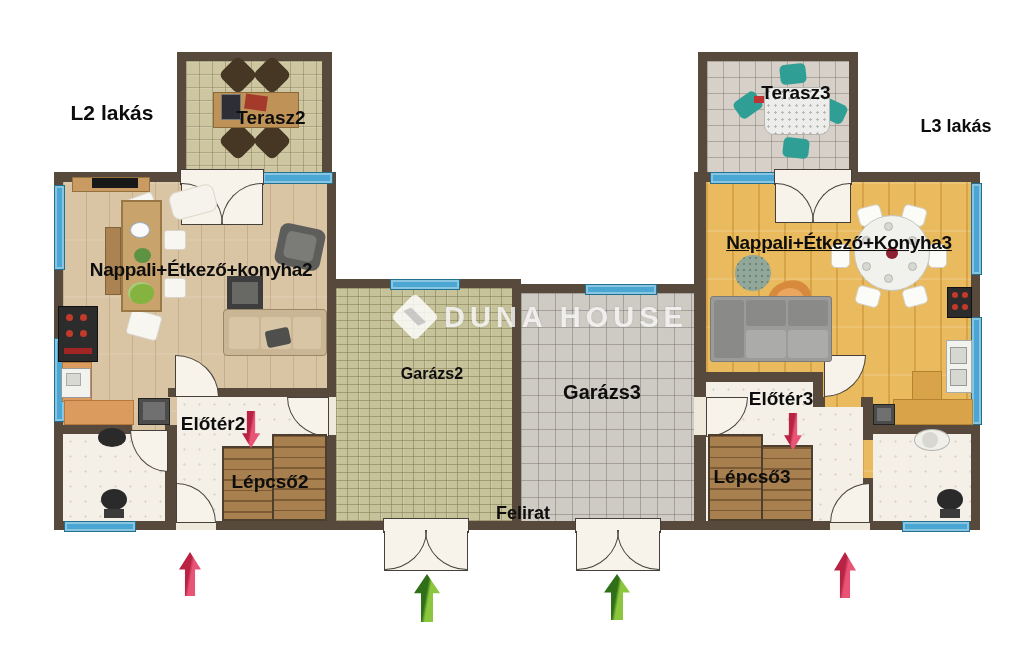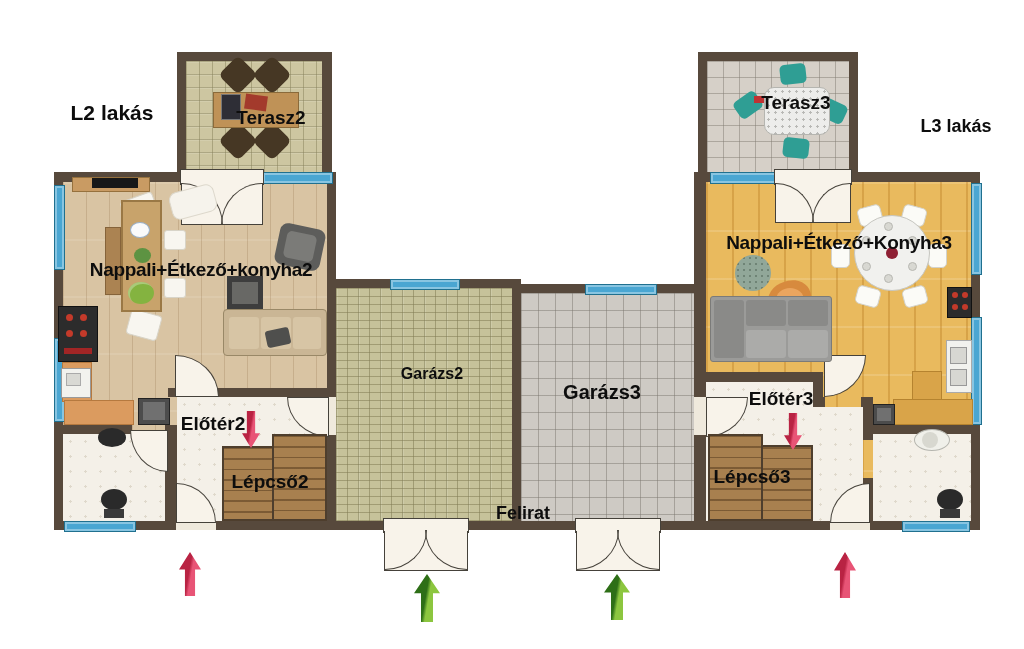--- a/index.html
+++ b/index.html
@@ -257,27 +257,31 @@
   <div class="furn" style="left:937px;top:489px;width:26px;height:21px;background:#2a2a2a;border-radius:50%;"></div>
   <div class="furn" style="left:940px;top:509px;width:20px;height:9px;background:#3a3a3a;"></div>
 
   <div class="arrow arr-down red-grad" style="left:242px;top:411px;width:18px;height:37px;"></div>
   <div class="arrow arr-down red-grad" style="left:784px;top:413px;width:18px;height:37px;"></div>
   <div class="arrow arr-up red-grad" style="left:179px;top:552px;width:22px;height:44px;"></div>
   <div class="arrow arr-up green-grad" style="left:414px;top:574px;width:26px;height:48px;"></div>
   <div class="arrow arr-up green-grad" style="left:604px;top:574px;width:26px;height:46px;"></div>
   <div class="arrow arr-up red-grad" style="left:834px;top:552px;width:22px;height:46px;"></div>
 
+  <div id="watermark">
+    <span class="wm-logo"></span>
+    <span class="wm-text">DUNA HOUSE</span>
+  </div>
 
   <div class="lbl" style="left:112px;top:113px;font-size:21px;">L2 lakás</div>
   <div class="lbl" style="left:956px;top:126px;font-size:18px;">L3 lakás</div>
   <div class="lbl" style="left:271px;top:118px;">Terasz2</div>
-  <div class="lbl" style="left:796px;top:103px;">Terasz3</div>
+  <div class="lbl" style="left:796px;top:93px;">Terasz3</div>
   <div class="lbl" style="left:201px;top:270px;letter-spacing:-0.3px;">Nappali+Étkező+konyha2</div>
-  <div class="lbl" style="left:839px;top:243px;letter-spacing:-0.3px;">Nappali+Étkező+Konyha3</div>
+  <div class="lbl" style="left:839px;top:243px;letter-spacing:-0.3px;text-decoration:underline;">Nappali+Étkező+Konyha3</div>
   <div class="lbl" style="left:432px;top:374px;font-size:16px;">Garázs2</div>
   <div class="lbl" style="left:602px;top:392px;font-size:20px;">Garázs3</div>
   <div class="lbl" style="left:213px;top:424px;">Előtér2</div>
   <div class="lbl" style="left:781px;top:399px;">Előtér3</div>
   <div class="lbl" style="left:270px;top:482px;">Lépcső2</div>
   <div class="lbl" style="left:752px;top:477px;">Lépcső3</div>
   <div class="lbl" style="left:523px;top:513px;font-size:18px;text-align:center;">Felirat</div>
 
 </div>
 

